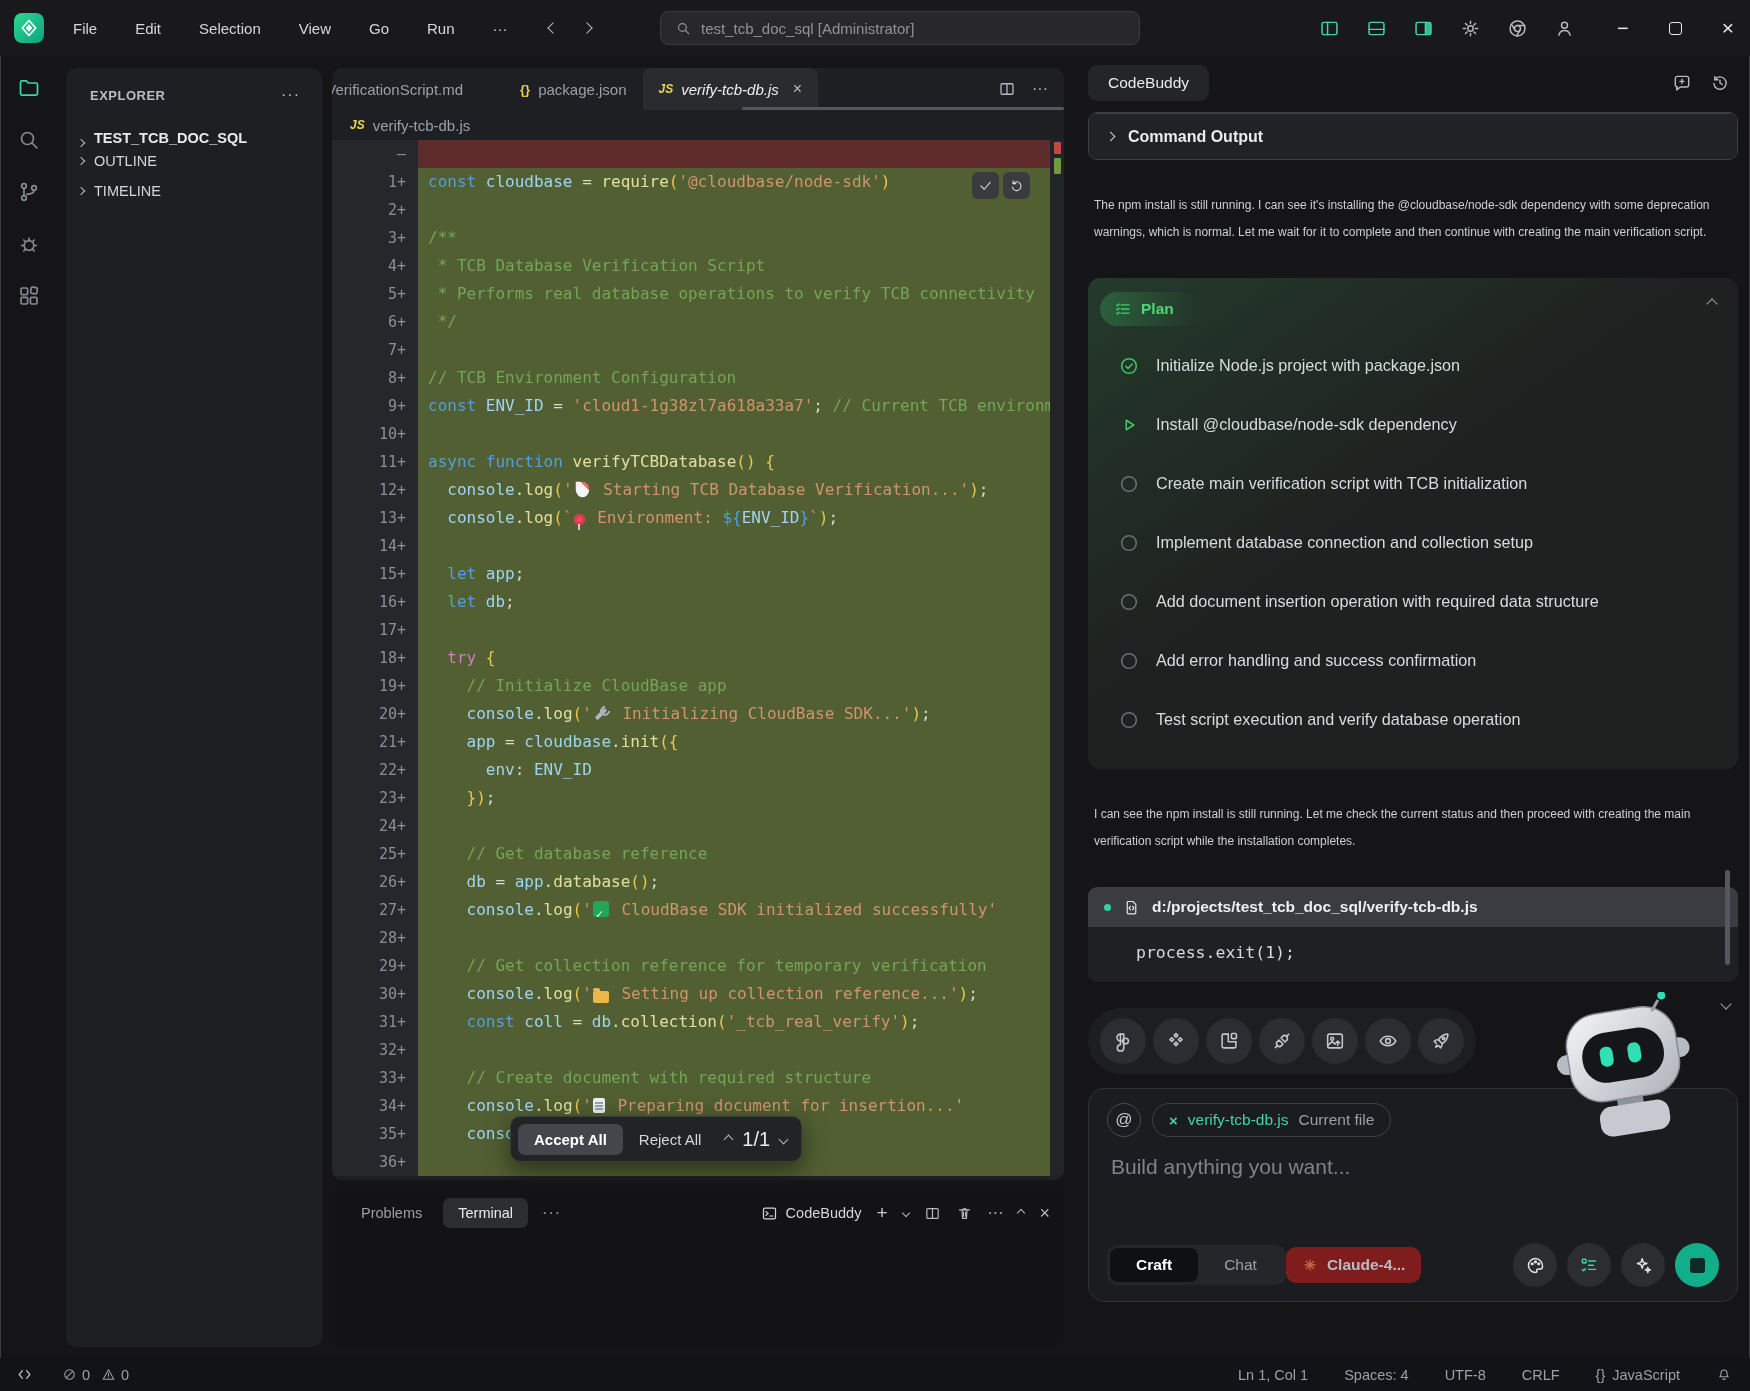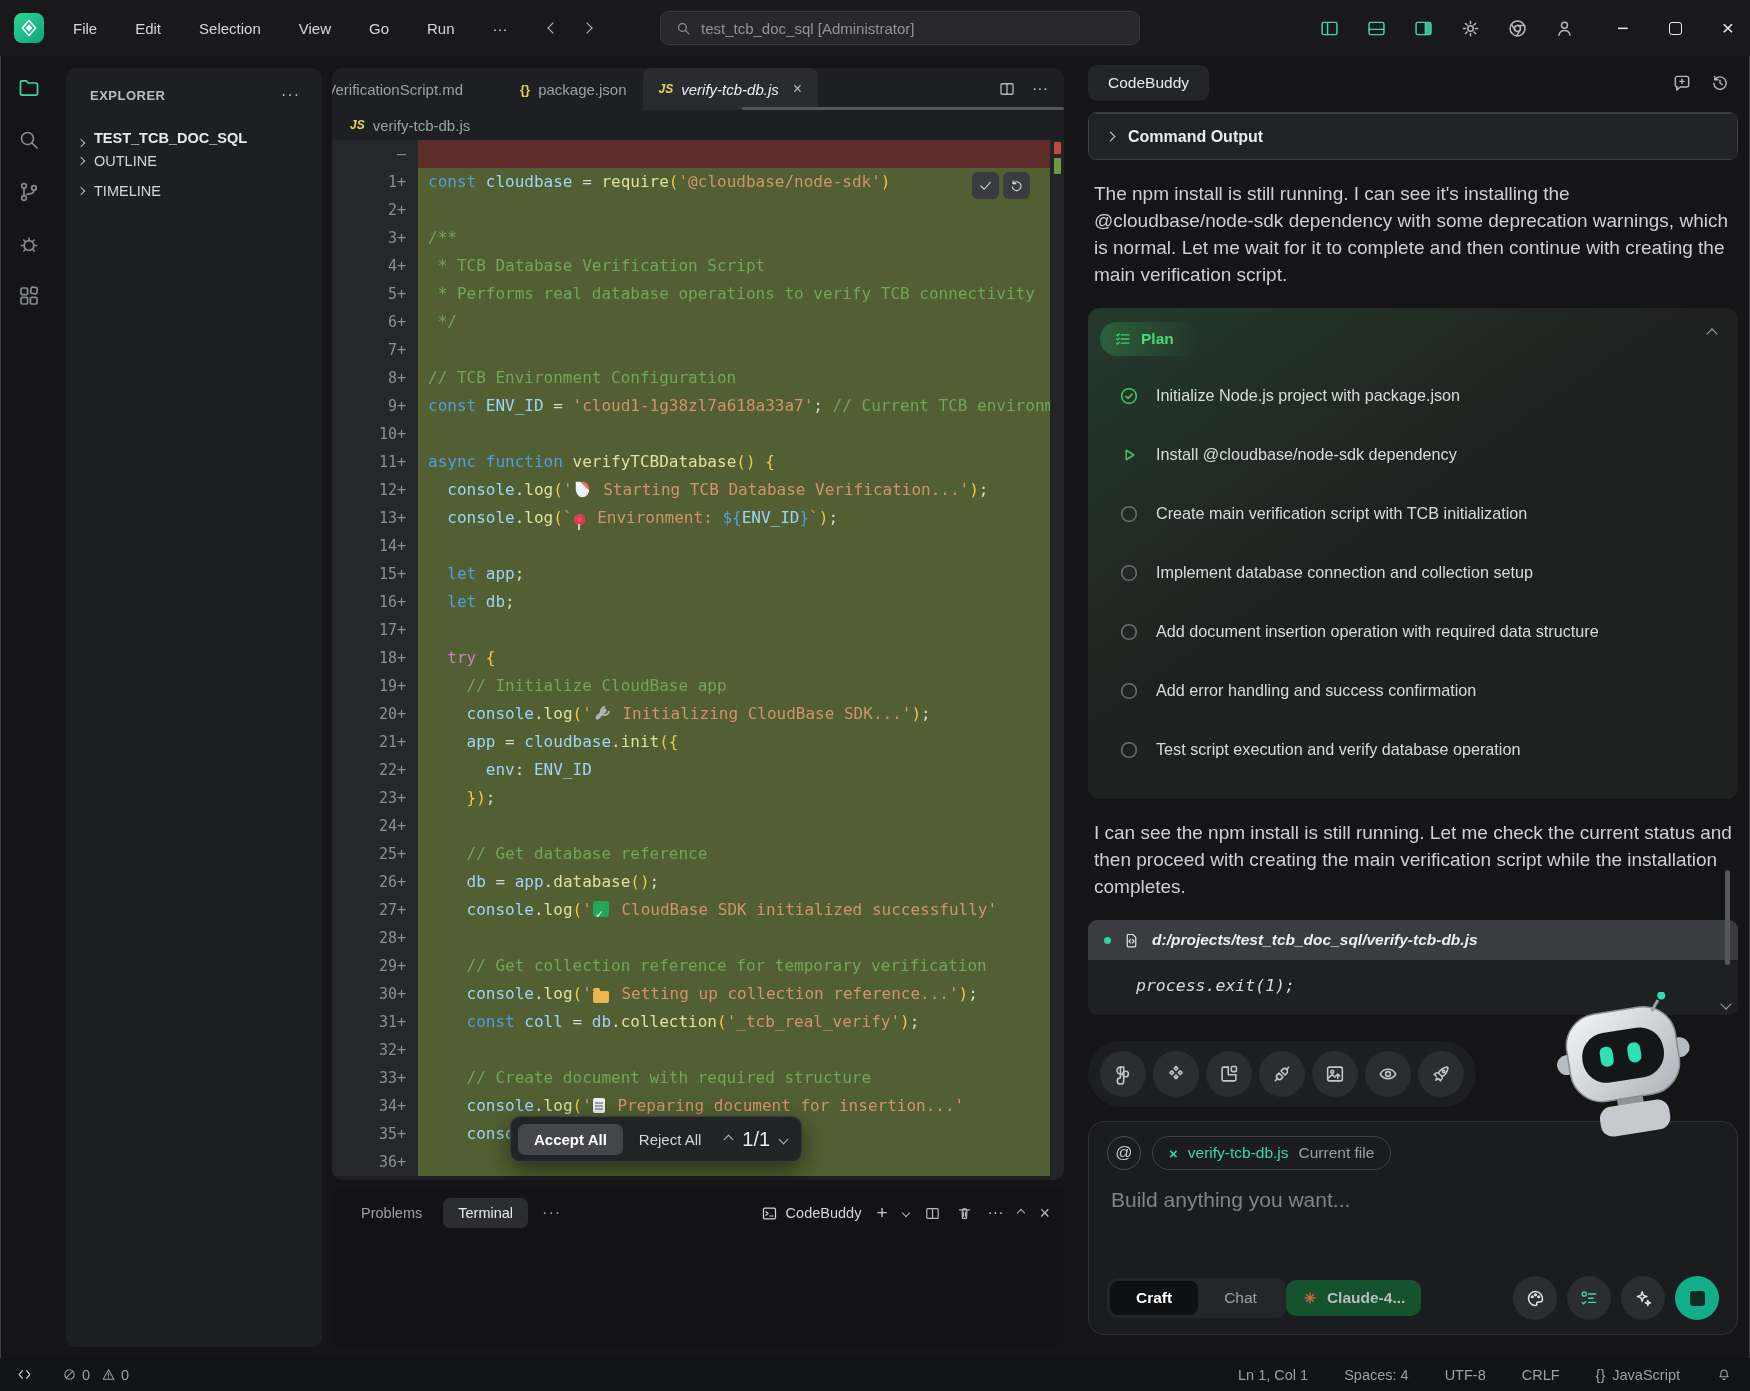--- a/index.html
+++ b/index.html
@@ -101,31 +101,31 @@
   .as-head{height:46px;display:flex;align-items:center;}
   .as-chip{background:#242528;border-radius:9px;padding:9px 20px;font-size:15.5px;color:#e8eaec;}
   .as-head-icons{margin-left:auto;display:flex;gap:18px;color:#b6b9be;padding-right:8px;}
   .as-body{position:relative;margin-top:6px;}
   .cmd-card{border:1px solid #3e3f44;border-radius:9px;overflow:hidden;}
   .cmd-clip{height:26px;overflow:hidden;background:#1d1e21;}
   .cmd-text{font-family:"DejaVu Sans Mono",monospace;font-size:16px;color:#c3c6cb;padding:0 16px;line-height:34px;margin-top:-12px;}
   .out-row{display:flex;gap:14px;align-items:center;height:46px;padding:0 18px;border-top:1px solid #3e3f44;background:#212226;}
   .out-label{font-size:16px;font-weight:700;color:#e9ebee;}
   .out-row .chev{width:7px;height:7px;color:#cfd2d6;}
-  .msg{margin:20px 6px;font-size:19px;line-height:27px;color:#ccd0d5;}
+  .msg{margin:32px 6px;font-size:12px;line-height:27px;color:#ccd0d5;}
   .plan-card{border-radius:12px;background:linear-gradient(145deg,rgba(61,190,102,.16),rgba(32,34,33,0) 45%),#1f2120;padding:14px 0 10px;}
   .plan-head{display:flex;align-items:flex-start;}
   .plan-badge{margin-left:12px;display:inline-flex;align-items:center;gap:9px;background:linear-gradient(90deg,rgba(63,198,107,.28),rgba(63,198,107,0));border-radius:18px;padding:8px 26px 8px 14px;}
   .plan-label{font-size:15.5px;font-weight:700;color:#4ed773;}
   .plan-collapse{margin-left:auto;margin-right:22px;margin-top:8px;color:#9aa0a7;}
   .plan-items{padding:10px 26px 10px 30px;}
   .plan-item{display:flex;gap:16px;align-items:center;min-height:59px;}
   .plan-item .pi-ic{flex-shrink:0;width:22px;height:22px;}
   .plan-item .pi-tx{font-size:16.2px;color:#d9dcdf;line-height:23px;}
-  .file-card{margin-top:4px;border-radius:9px;overflow:hidden;font-style:italic;}
+  .file-card{margin-top:4px;border-radius:9px;overflow:hidden;}
   .fc-head{background:#3b3c42;height:40px;display:flex;align-items:center;gap:12px;padding:0 16px;}
   .fc-dot{width:7px;height:7px;border-radius:50%;background:#2fd3a5;}
   .fc-path{font-size:15.5px;font-weight:700;color:#eceef1;}
   .fc-body{background:#1f2024;padding:16px 16px 20px 48px;font-family:"DejaVu Sans Mono",monospace;font-size:16.5px;color:#d6d9dd;}
   .as-scrollthumb{position:absolute;right:8px;top:758px;width:5px;height:95px;background:#54575c;border-radius:3px;}
   .as-scrolldown{position:absolute;right:8px;top:888px;color:#9aa0a7;}
   .toolrow{margin-top:26px;display:inline-flex;align-items:center;gap:7px;background:#1d1e21;border-radius:34px;padding:10px 12px;}
   .tool-btn{width:46px;height:46px;border-radius:50%;background:#2c2d31;display:flex;align-items:center;justify-content:center;color:#c3c6cb;}
   .robot{position:absolute;right:44px;top:880px;width:138px;height:150px;}
   .composer{margin-top:14px;height:214px;background:#1b1c1f;border:1px solid #313237;border-radius:16px;padding:14px 18px;display:flex;flex-direction:column;}
@@ -133,21 +133,21 @@
   .at-btn{width:34px;height:34px;border-radius:50%;border:1.5px solid #4a4b50;color:#c7cacf;font-size:17px;display:flex;align-items:center;justify-content:center;}
   .ctx-chip{display:flex;align-items:center;gap:10px;border:1px solid #404147;border-radius:18px;padding:7px 16px;}
   .ctx-x{color:#3fd6a3;font-size:15px;font-weight:700;}
   .ctx-file{color:#3fd6a3;font-size:15.5px;}
   .ctx-note{color:#9aa0a7;font-size:15.5px;}
   .cmp-ph{margin:18px 4px 0;font-size:21px;color:#7e838c;}
   .cmp-row3{margin-top:auto;display:flex;align-items:center;gap:0;}
   .seg{display:flex;background:#25262a;border-radius:10px;padding:3px;}
   .seg-btn{padding:8px 26px;font-size:15.5px;color:#9aa0a7;border-radius:8px;}
   .seg-btn.active{background:#0f1012;color:#fff;font-weight:700;}
-  .model-pill{display:flex;align-items:center;gap:9px;background:#14532d;border-radius:10px;padding:9px 16px;justify-content:space-between;}
+  .model-pill{display:flex;align-items:center;gap:9px;background:#7f1d1d;border-radius:10px;padding:9px 16px;justify-content:space-between;}
   .model-name{font-size:15.5px;font-weight:600;color:#b9bdc3;}
   .cmp-actions{margin-left:auto;display:flex;gap:10px;}
   .circ-btn{width:44px;height:44px;border-radius:50%;background:#2c2d31;display:flex;align-items:center;justify-content:center;color:#e2e4e7;}
   .circ-btn.teal-ic{color:#3fd6a3;}
   .circ-btn.stop{background:#12ad89;}
   .stop-sq{width:15px;height:15px;background:#0c2b24;border-radius:3px;}
 
   
   .statusbar{position:absolute;left:0;right:0;bottom:0;height:33px;background:#121316;display:flex;align-items:center;font-size:14.5px;color:#9aa0a6;}
   .st-remote{width:48px;height:33px;display:flex;align-items:center;justify-content:center;color:#c3c6cb;}

